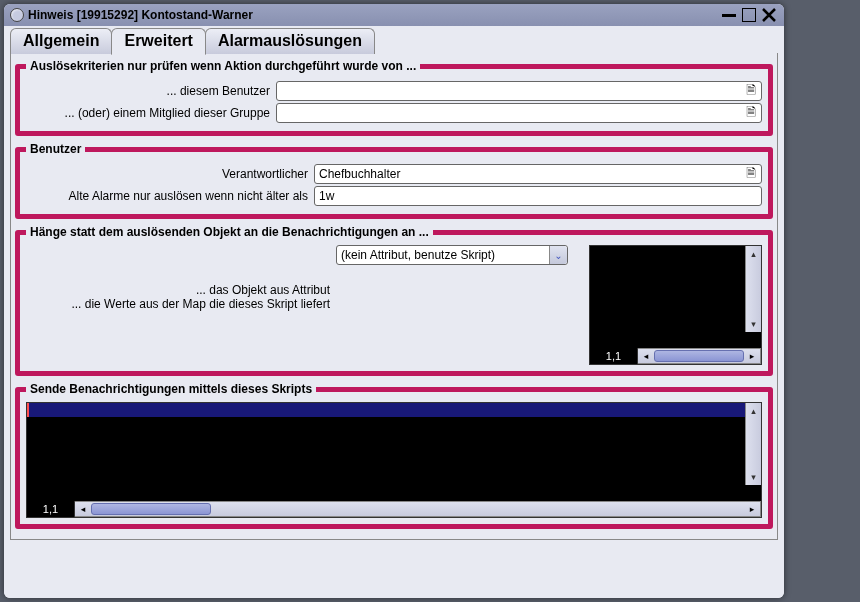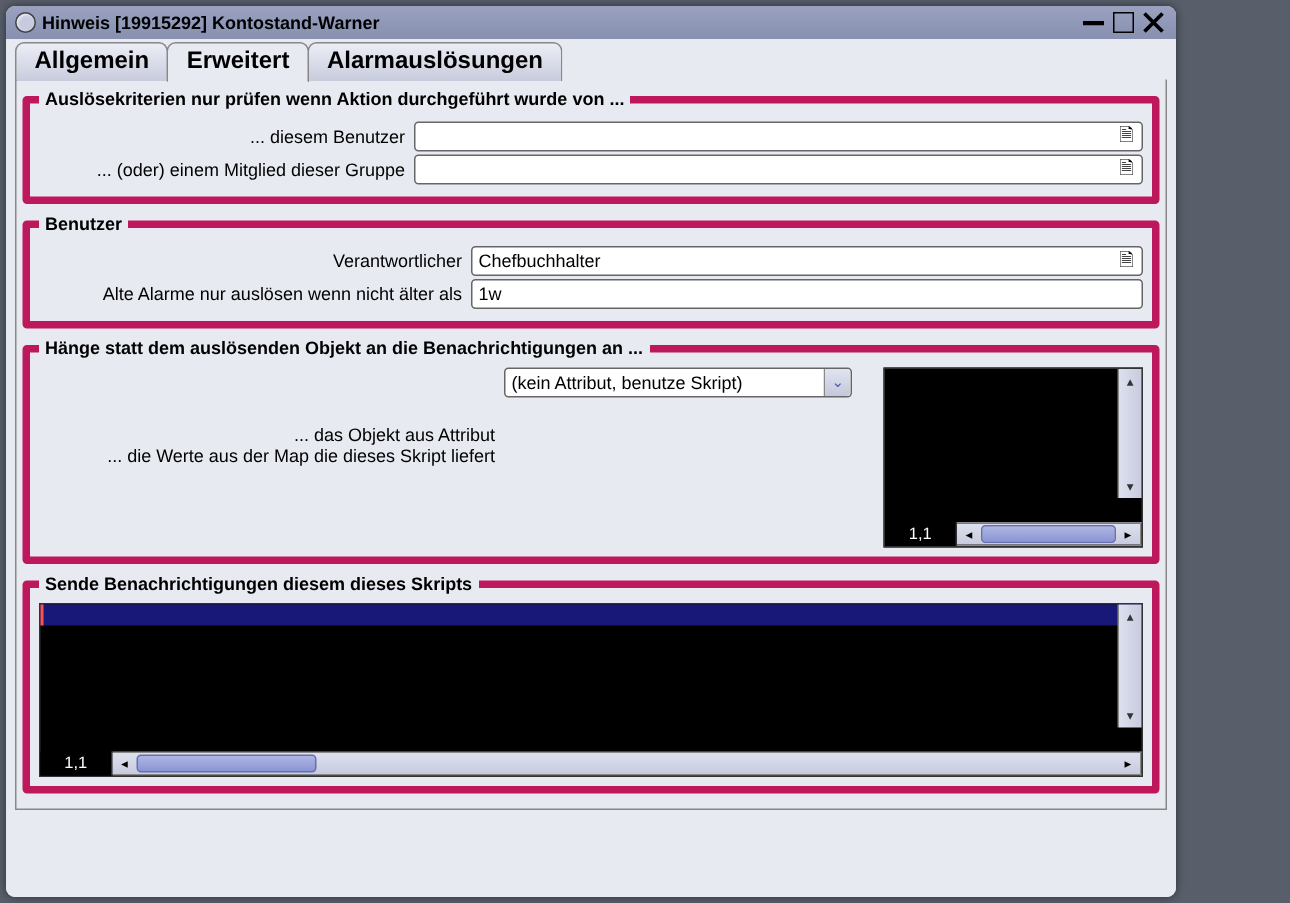--- a/index.html
+++ b/index.html
@@ -372,21 +372,21 @@
                     <div class="right">▸</div>
                   </div>
                 </div>
               </div>
             </div>
           </div>
         </div>
       </fieldset>
 
       <fieldset class="group">
-        <legend>Sende Benachrichtigungen diesem dieses Skripts</legend>
+        <legend>Sende Benachrichtigungen mittels dieses Skripts</legend>
 
         <div class="editor-wrap2">
           <div class="editor-area" style="flex:1;">
             <div class="editor-body">
               <div class="line-highlight"></div>
               <div class="cursor"></div>
               <div class="editor-scrollbar-v">
                 <div class="up">▴</div>
                 <div style="flex:1"></div>
                 <div class="down">▾</div>

